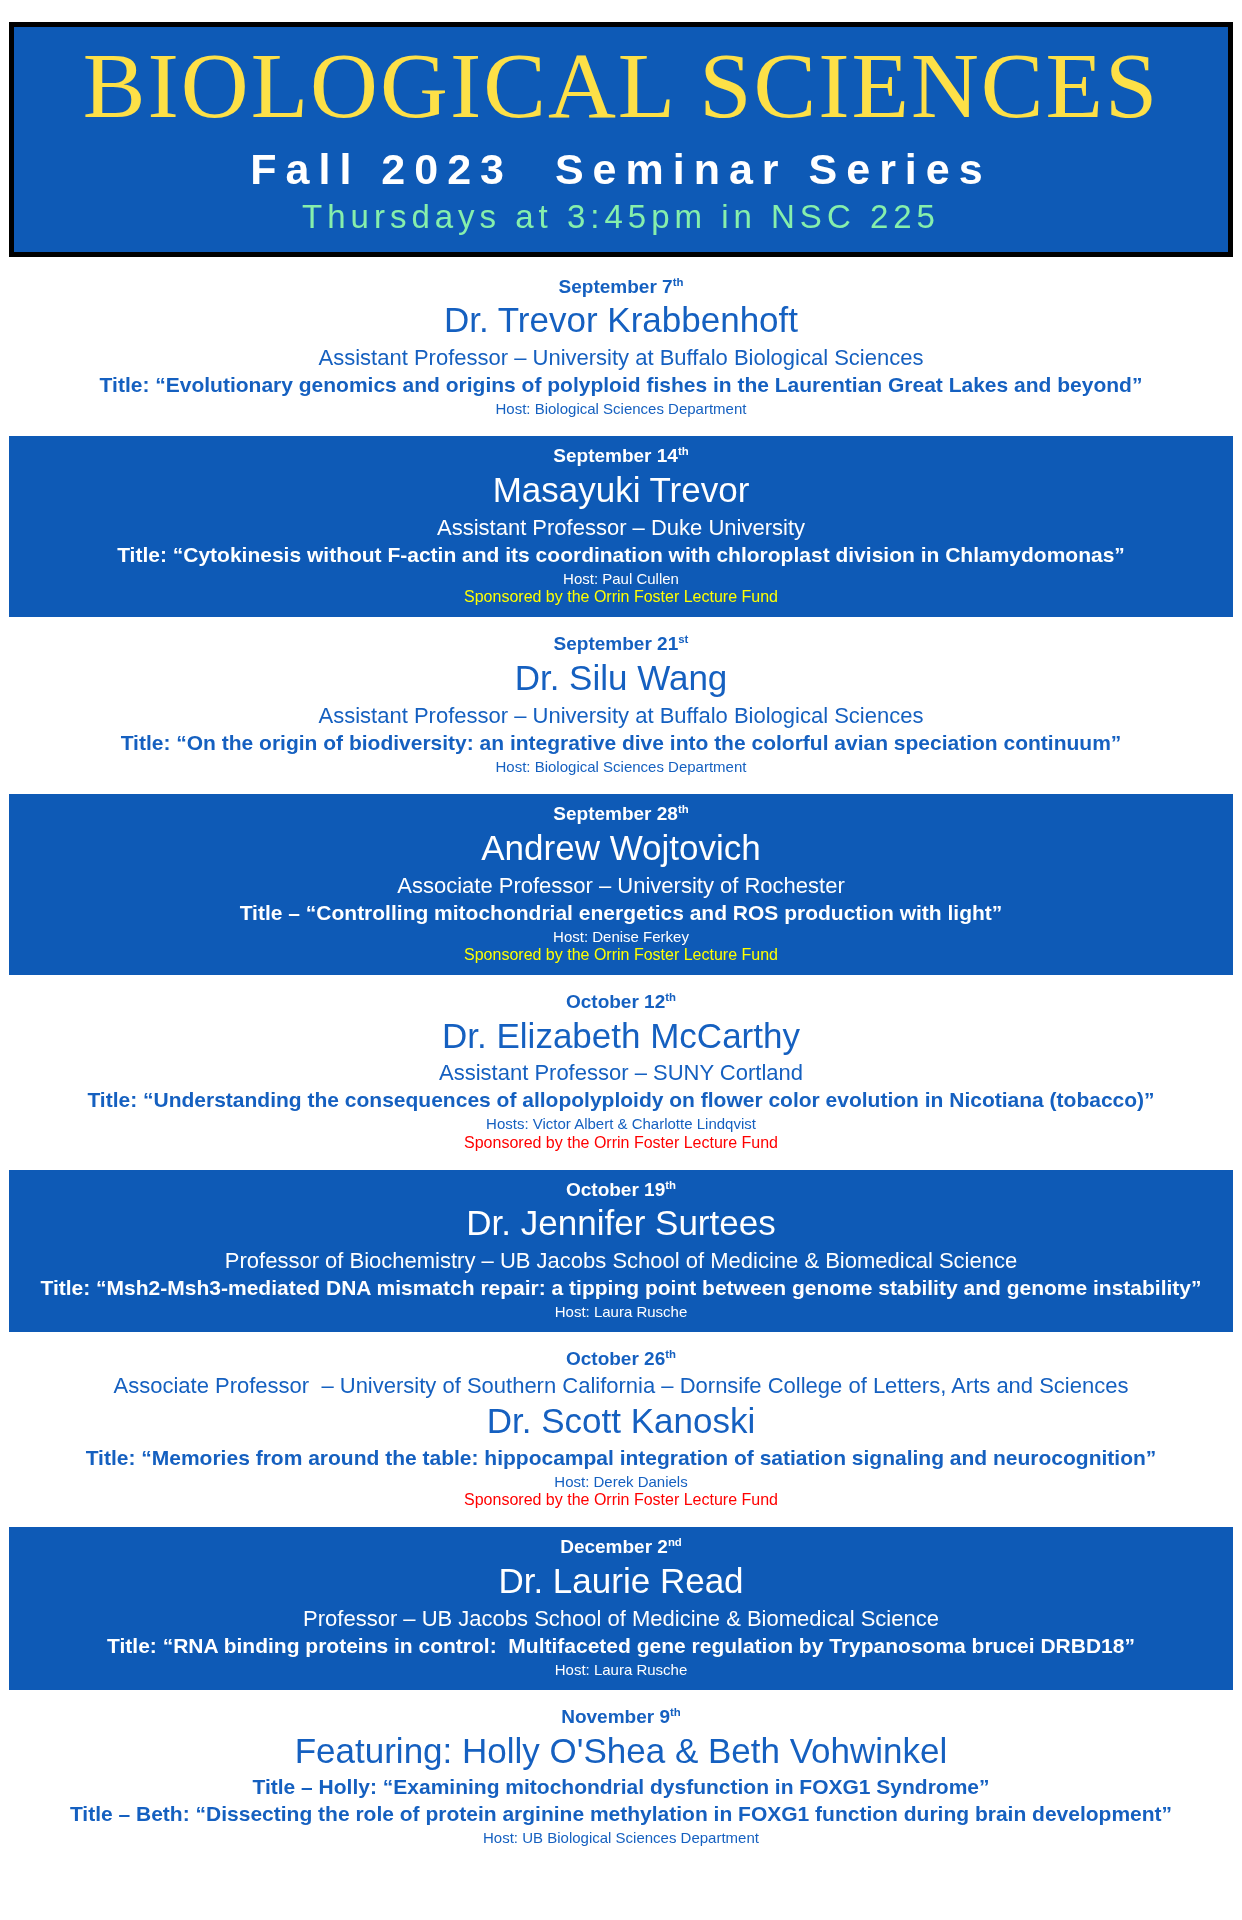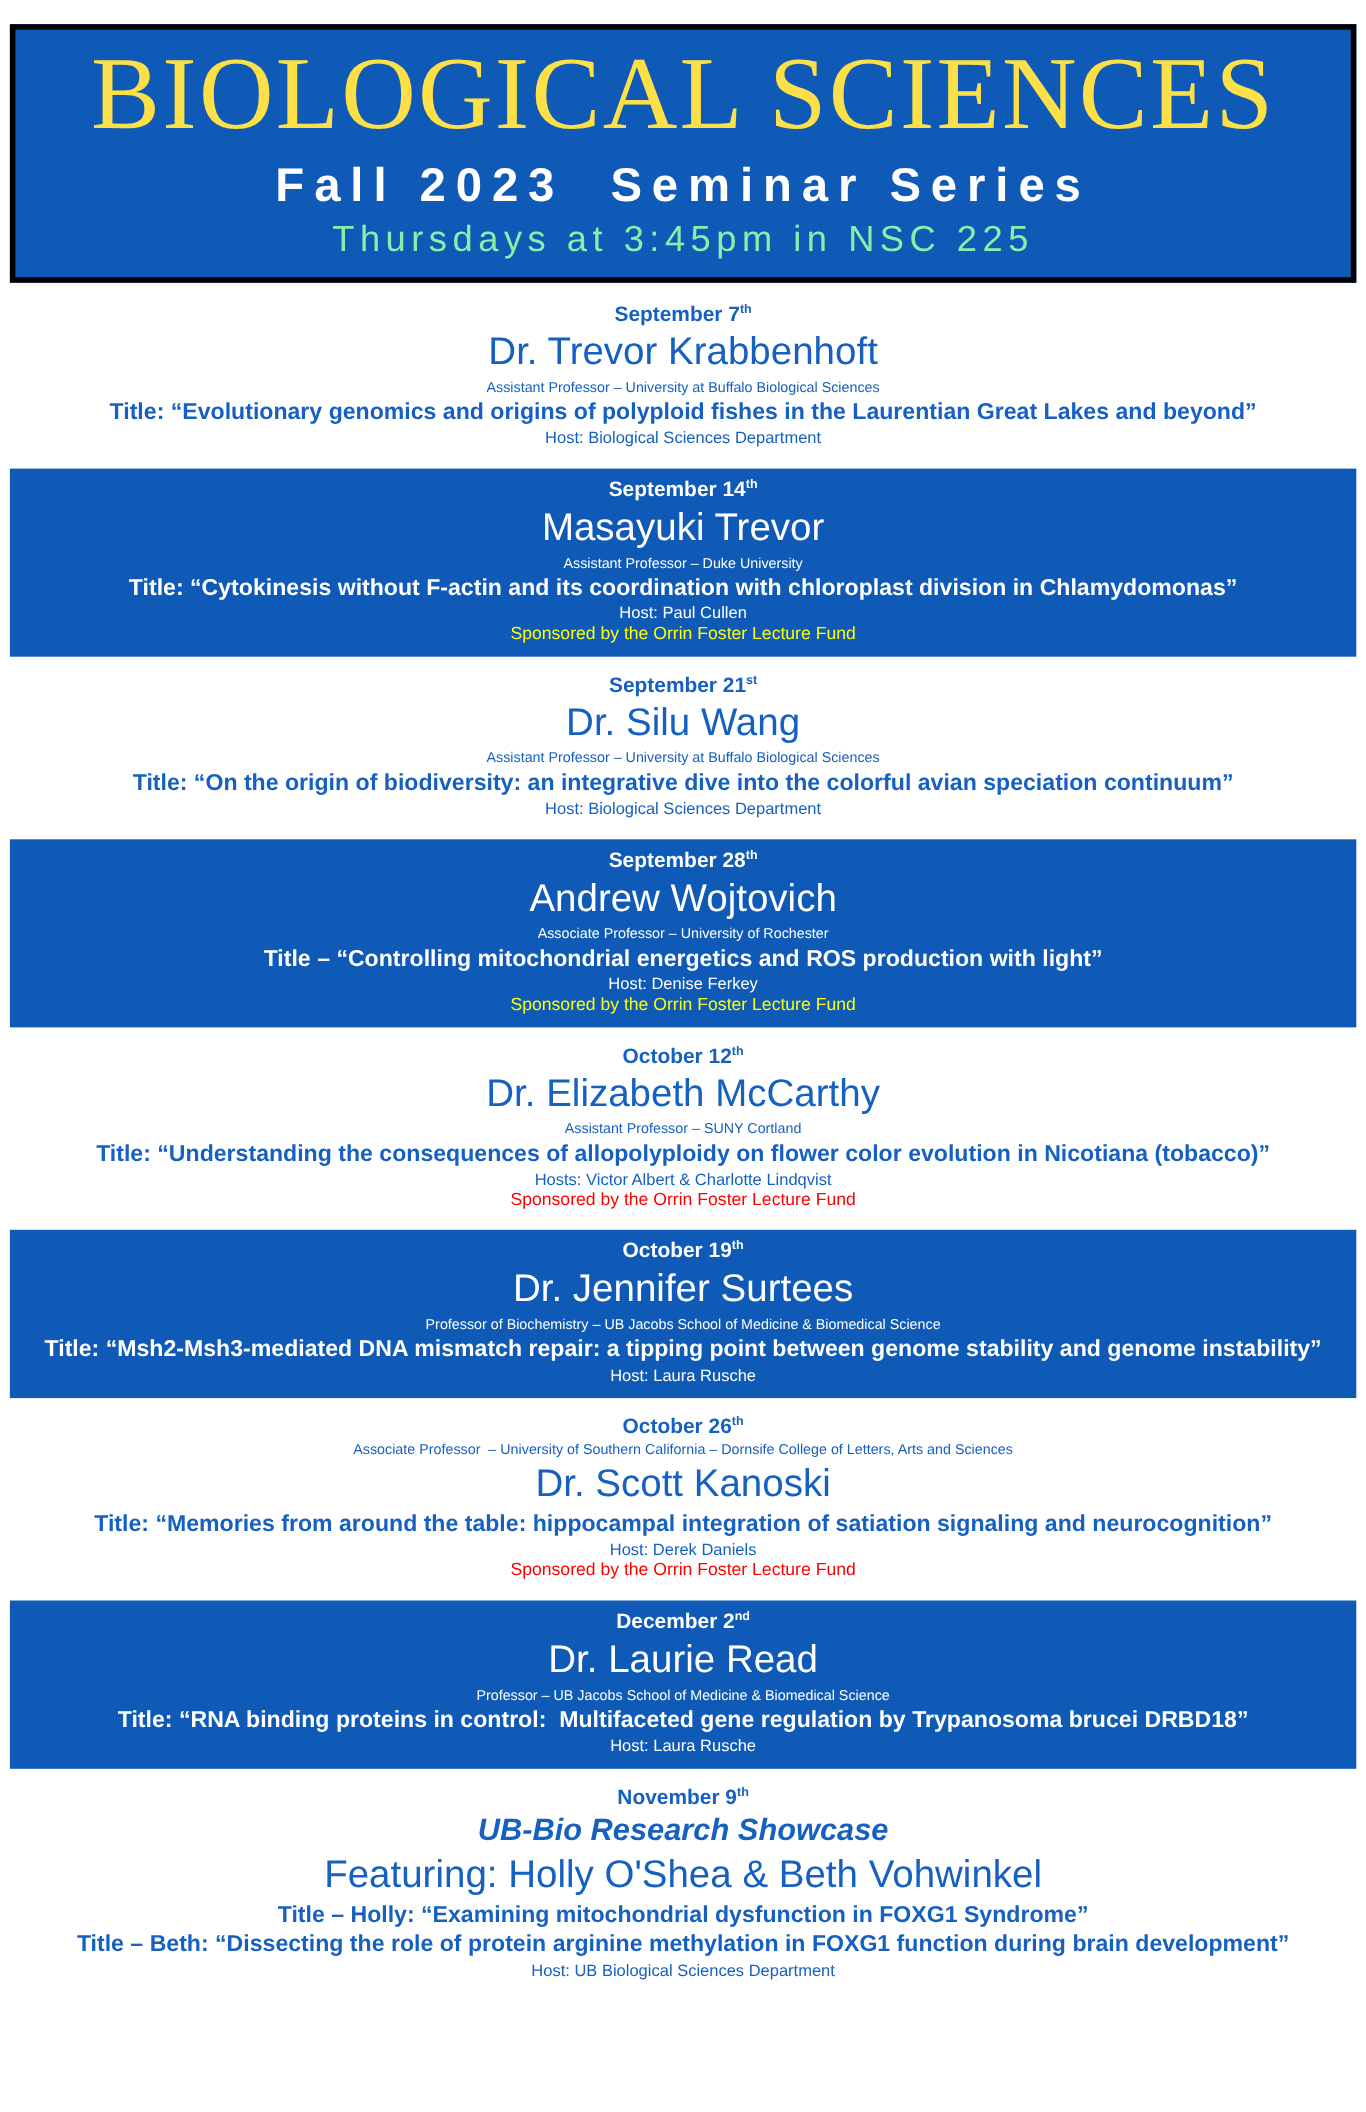--- a/index.html
+++ b/index.html
@@ -66,21 +66,21 @@
     background: var(--blue);
     margin: 7px 9px;
   }
   .line { line-height: 1.14; }
   .line span { white-space: pre-wrap; }
 
   .date { font-size: 19px; font-weight: 700; margin-bottom: 3px; }
   .date sup { font-size: 60%; vertical-align: super; line-height: 0; }
   .showcase { font-size: 28px; font-weight: 700; font-style: italic; margin: 3px 0 4px 0; }
   .speaker { font-size: 35px; font-weight: 400; margin-bottom: 5px; }
-  .affil { font-size: 13px; margin-bottom: 3px; }
+  .affil { font-size: 22px; margin-bottom: 3px; }
   .title-line { font-size: 21px; font-weight: 700; margin-bottom: 3px; }
   .host { font-size: 15px; margin-bottom: 1px; }
   .sponsored { font-size: 16px; margin-top: 1px; }
 
   .seminar.plain .date,
   .seminar.plain .showcase,
   .seminar.plain .speaker,
   .seminar.plain .affil,
   .seminar.plain .title-line,
   .seminar.plain .host { color: var(--text-blue); }
@@ -161,21 +161,20 @@
       </section>
       <section class="seminar band">
         <div class="line date"><span>December 2</span><sup>nd</sup></div>
         <div class="line speaker"><span>Dr. Laurie Read</span></div>
         <div class="line affil"><span>Professor – UB Jacobs School of Medicine &amp; Biomedical Science</span></div>
         <div class="line title-line"><span>Title: “RNA binding proteins in control:  Multifaceted gene regulation by Trypanosoma brucei DRBD18”</span></div>
         <div class="line host"><span>Host: Laura Rusche</span></div>
       </section>
       <section class="seminar plain">
         <div class="line date"><span>November 9</span><sup>th</sup></div>
-        <div class="line showcase"><span>UB-Bio Research Showcase</span></div>
         <div class="line speaker"><span>Featuring: Holly O'Shea &amp; Beth Vohwinkel</span></div>
         <div class="line title-line"><span>Title – Holly: “Examining mitochondrial dysfunction in FOXG1 Syndrome”</span></div>
         <div class="line title-line"><span>Title – Beth: “Dissecting the role of protein arginine methylation in FOXG1 function during brain development”</span></div>
         <div class="line host"><span>Host: UB Biological Sciences Department</span></div>
       </section>
     </main>
 
 </div>
 
 </body></html>

